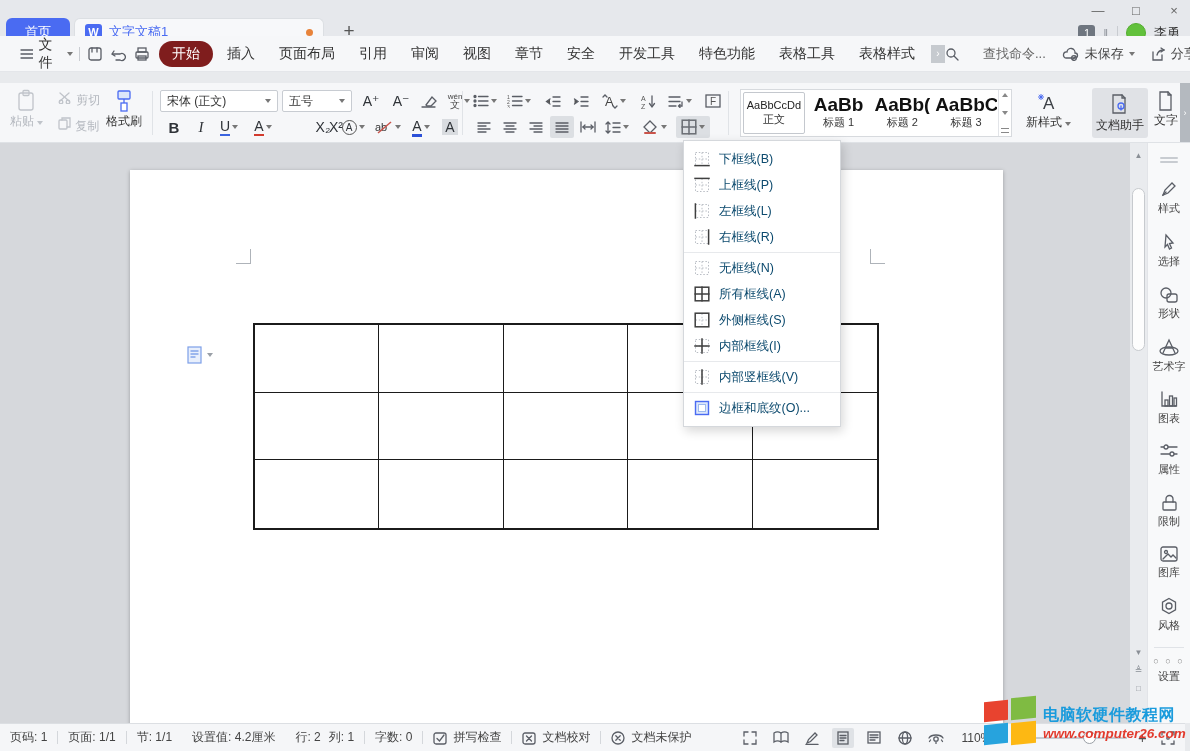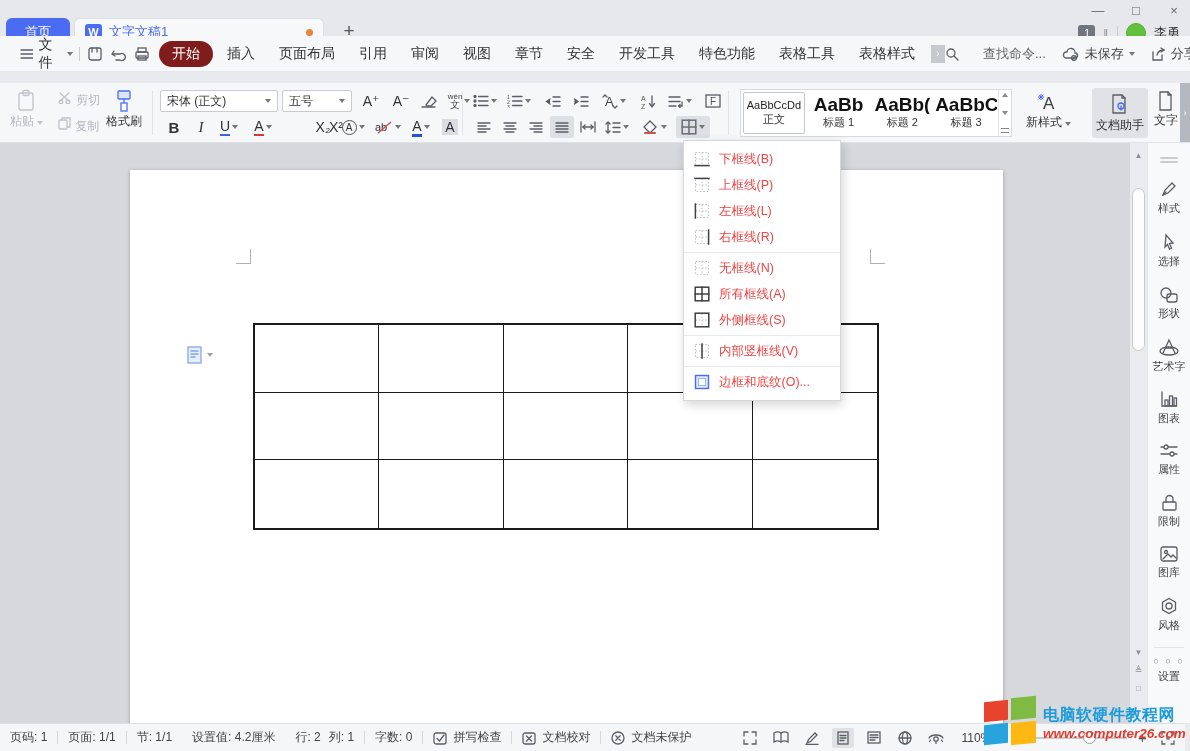--- a/index.html
+++ b/index.html
@@ -91,21 +91,21 @@
   .dtable { position:absolute; left:123px; top:153px; width:626px; height:207px; display:grid;
             grid-template-columns:repeat(5,1fr); grid-template-rows:repeat(3,1fr);
             border:2px solid #1b1b1b; background:#fff; }
   .dtable > div { border-right:1.3px solid #1b1b1b; border-bottom:1.3px solid #1b1b1b; }
   .dtable > div:nth-child(5n) { border-right:none; }
   .dtable > div:nth-child(n+11) { border-bottom:none; }
 
   
   .bmenu { position:absolute; left:683px; top:140px; width:158px; background:#fff;
            border:1px solid #d5d8dc; box-shadow:2px 4px 10px rgba(0,0,0,.16); padding:5px 0; z-index:60; }
-  .bitem { height:26px; display:flex; align-items:center; gap:9px; padding-left:10px; font-size:12.5px; color:#ef4444; }
+  .bitem { height:26px; display:flex; align-items:center; gap:9px; padding-left:10px; font-size:12.5px; color:#0c4a6e; }
   .bsep { height:1px; background:#e7e9ec; margin:2px 0; }
   svg.bic { width:16px; height:16px; flex:0 0 16px; }
   .dgl { stroke:#b9bdc4; stroke-dasharray:1.5,1.8; fill:none; stroke-width:1; }
   .sl  { stroke:#3f3f3f; stroke-width:1.5; fill:none; stroke-linecap:square; }
 
   
   .vscroll { position:absolute; left:1130px; top:143px; width:17px; height:580px; background:#e9ebee; }
   .vthumb { position:absolute; left:2px; top:45px; width:13px; height:163px; background:#fdfdfd;
             border:1px solid #c7cace; border-radius:7px; }
   .sarrow { position:absolute; left:0; width:17px; text-align:center; color:#8a8f96; font-size:8px; }
@@ -617,20 +617,28 @@
         <line class="sl" x1="1.2" y1="8" x2="14.8" y2="8"></line>
       </svg>
     <span>所有框线(A)</span>
     </div>
   <div class="bitem">
     <svg class="bic" viewBox="0 0 16 16">
         <use href="#dg"></use>
         <rect class="sl" x="1.2" y="1.2" width="13.6" height="13.6"></rect>
       </svg>
     <span>外侧框线(S)</span>
+    </div>
+  <div class="bitem">
+    <svg class="bic" viewBox="0 0 16 16">
+        <use href="#dg"></use>
+        <line class="sl" x1="8" y1="1" x2="8" y2="15"></line>
+        <line class="sl" x1="1" y1="8" x2="15" y2="8"></line>
+      </svg>
+    <span>内部框线(I)</span>
     </div>
   <div class="bsep"></div>
   <div class="bitem">
     <svg class="bic" viewBox="0 0 16 16">
         <use href="#dg"></use>
         <line class="sl" x1="8" y1="1" x2="8" y2="15"></line>
       </svg>
     <span>内部竖框线(V)</span>
     </div>
   <div class="bsep"></div>

